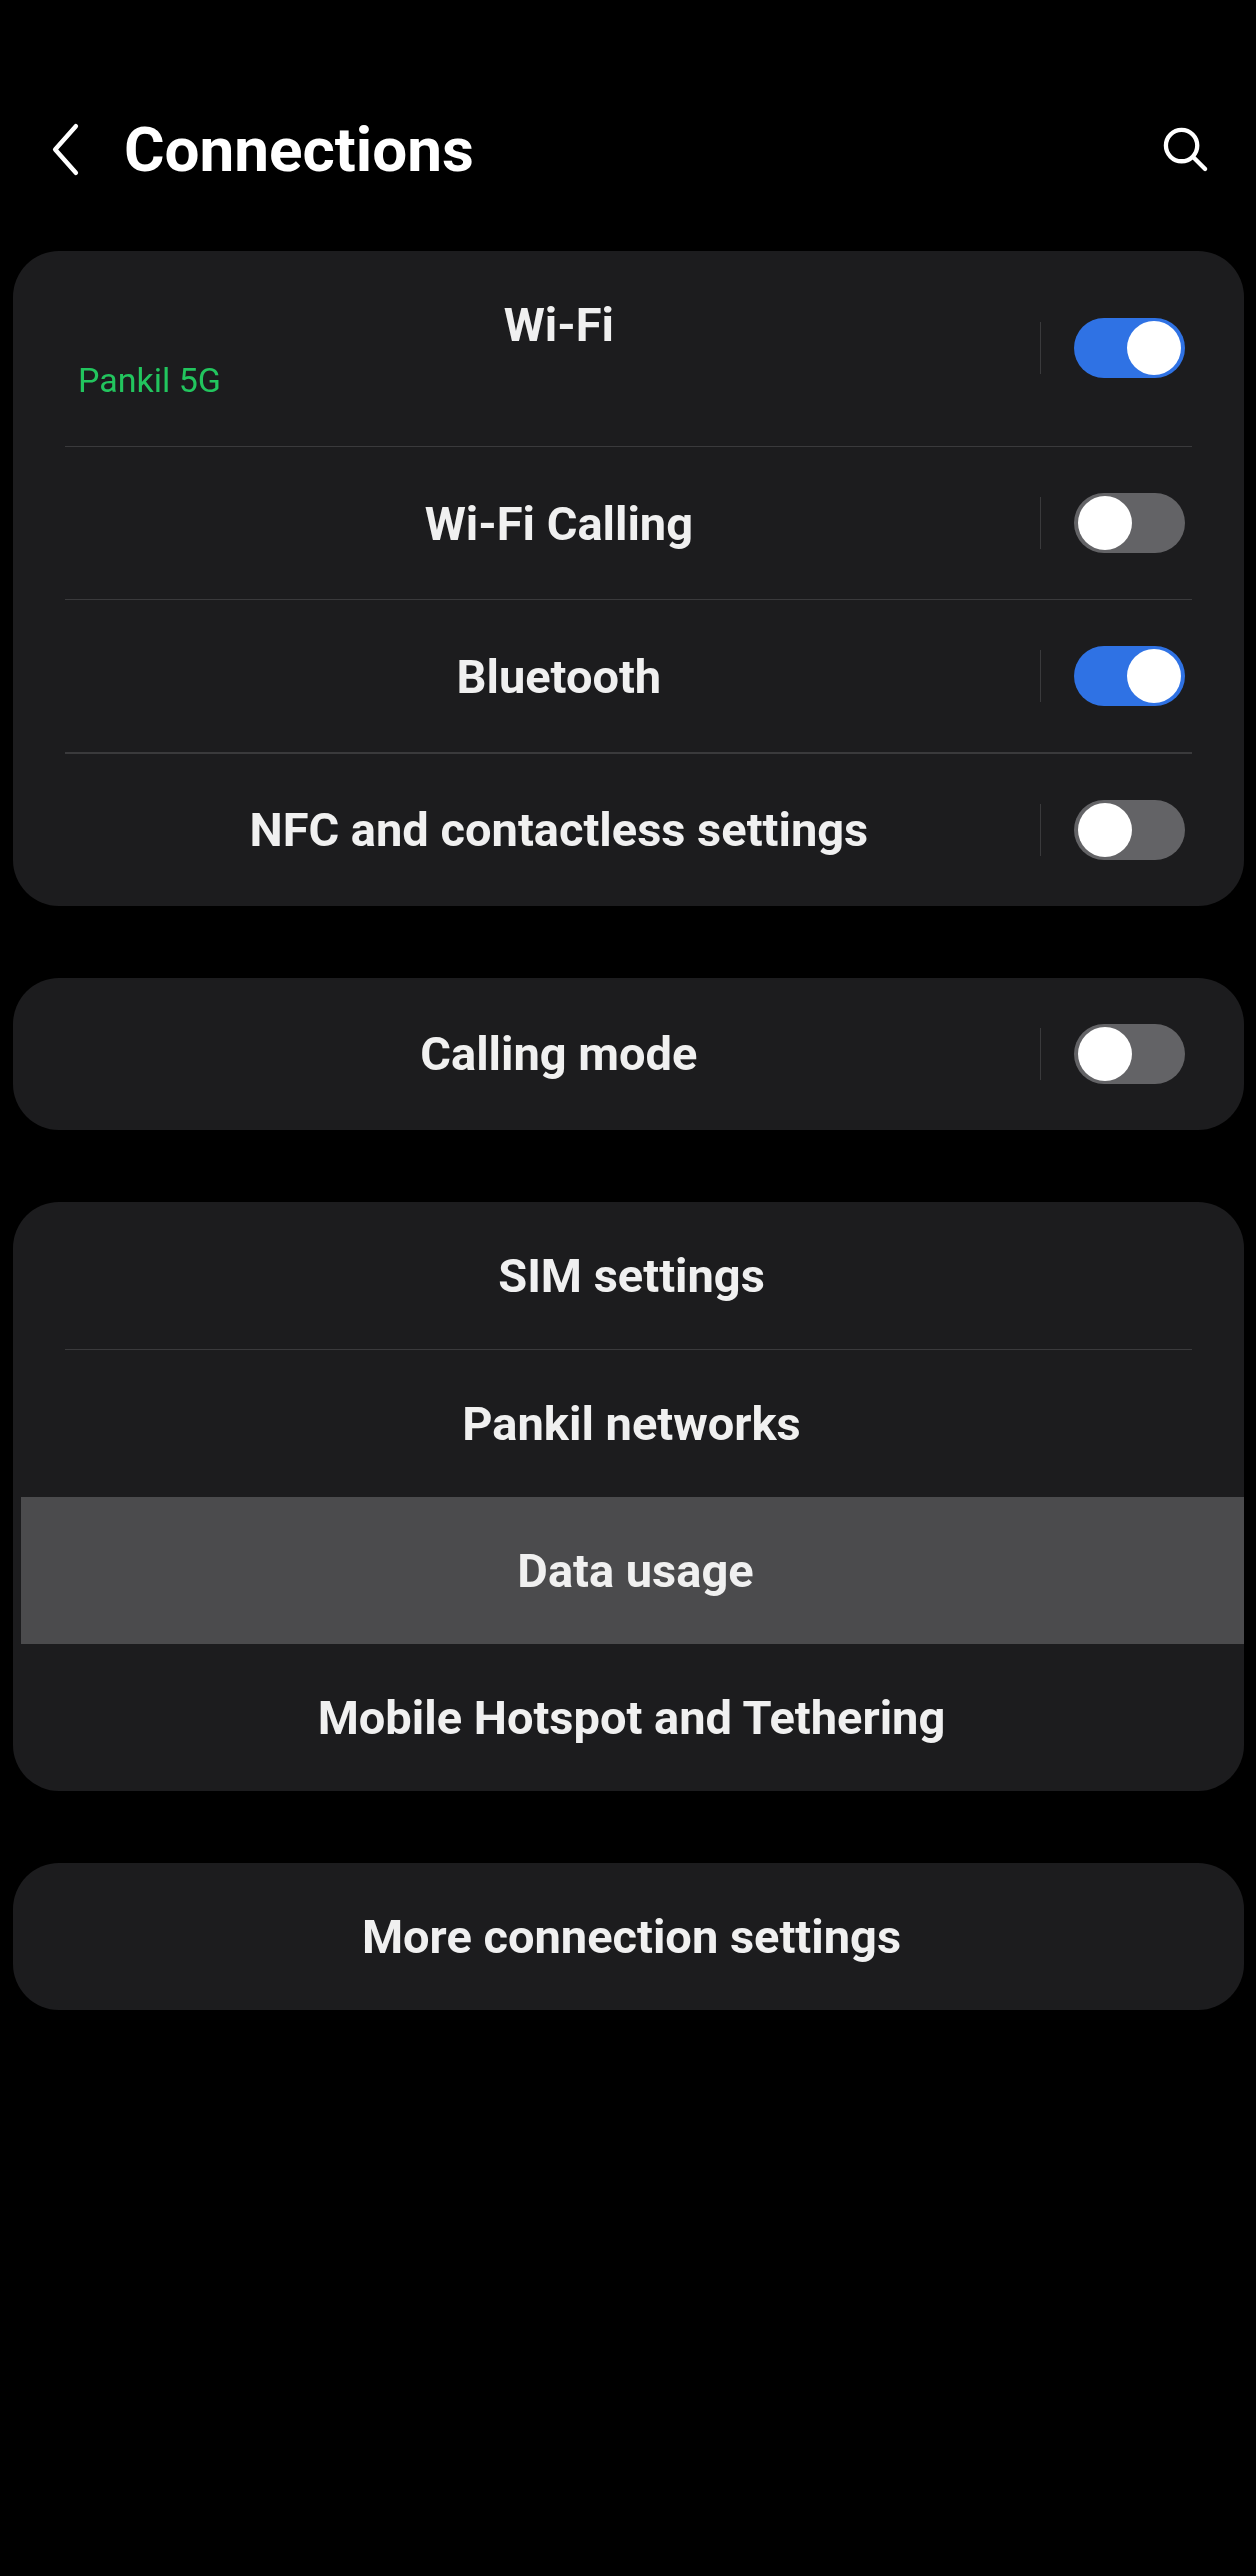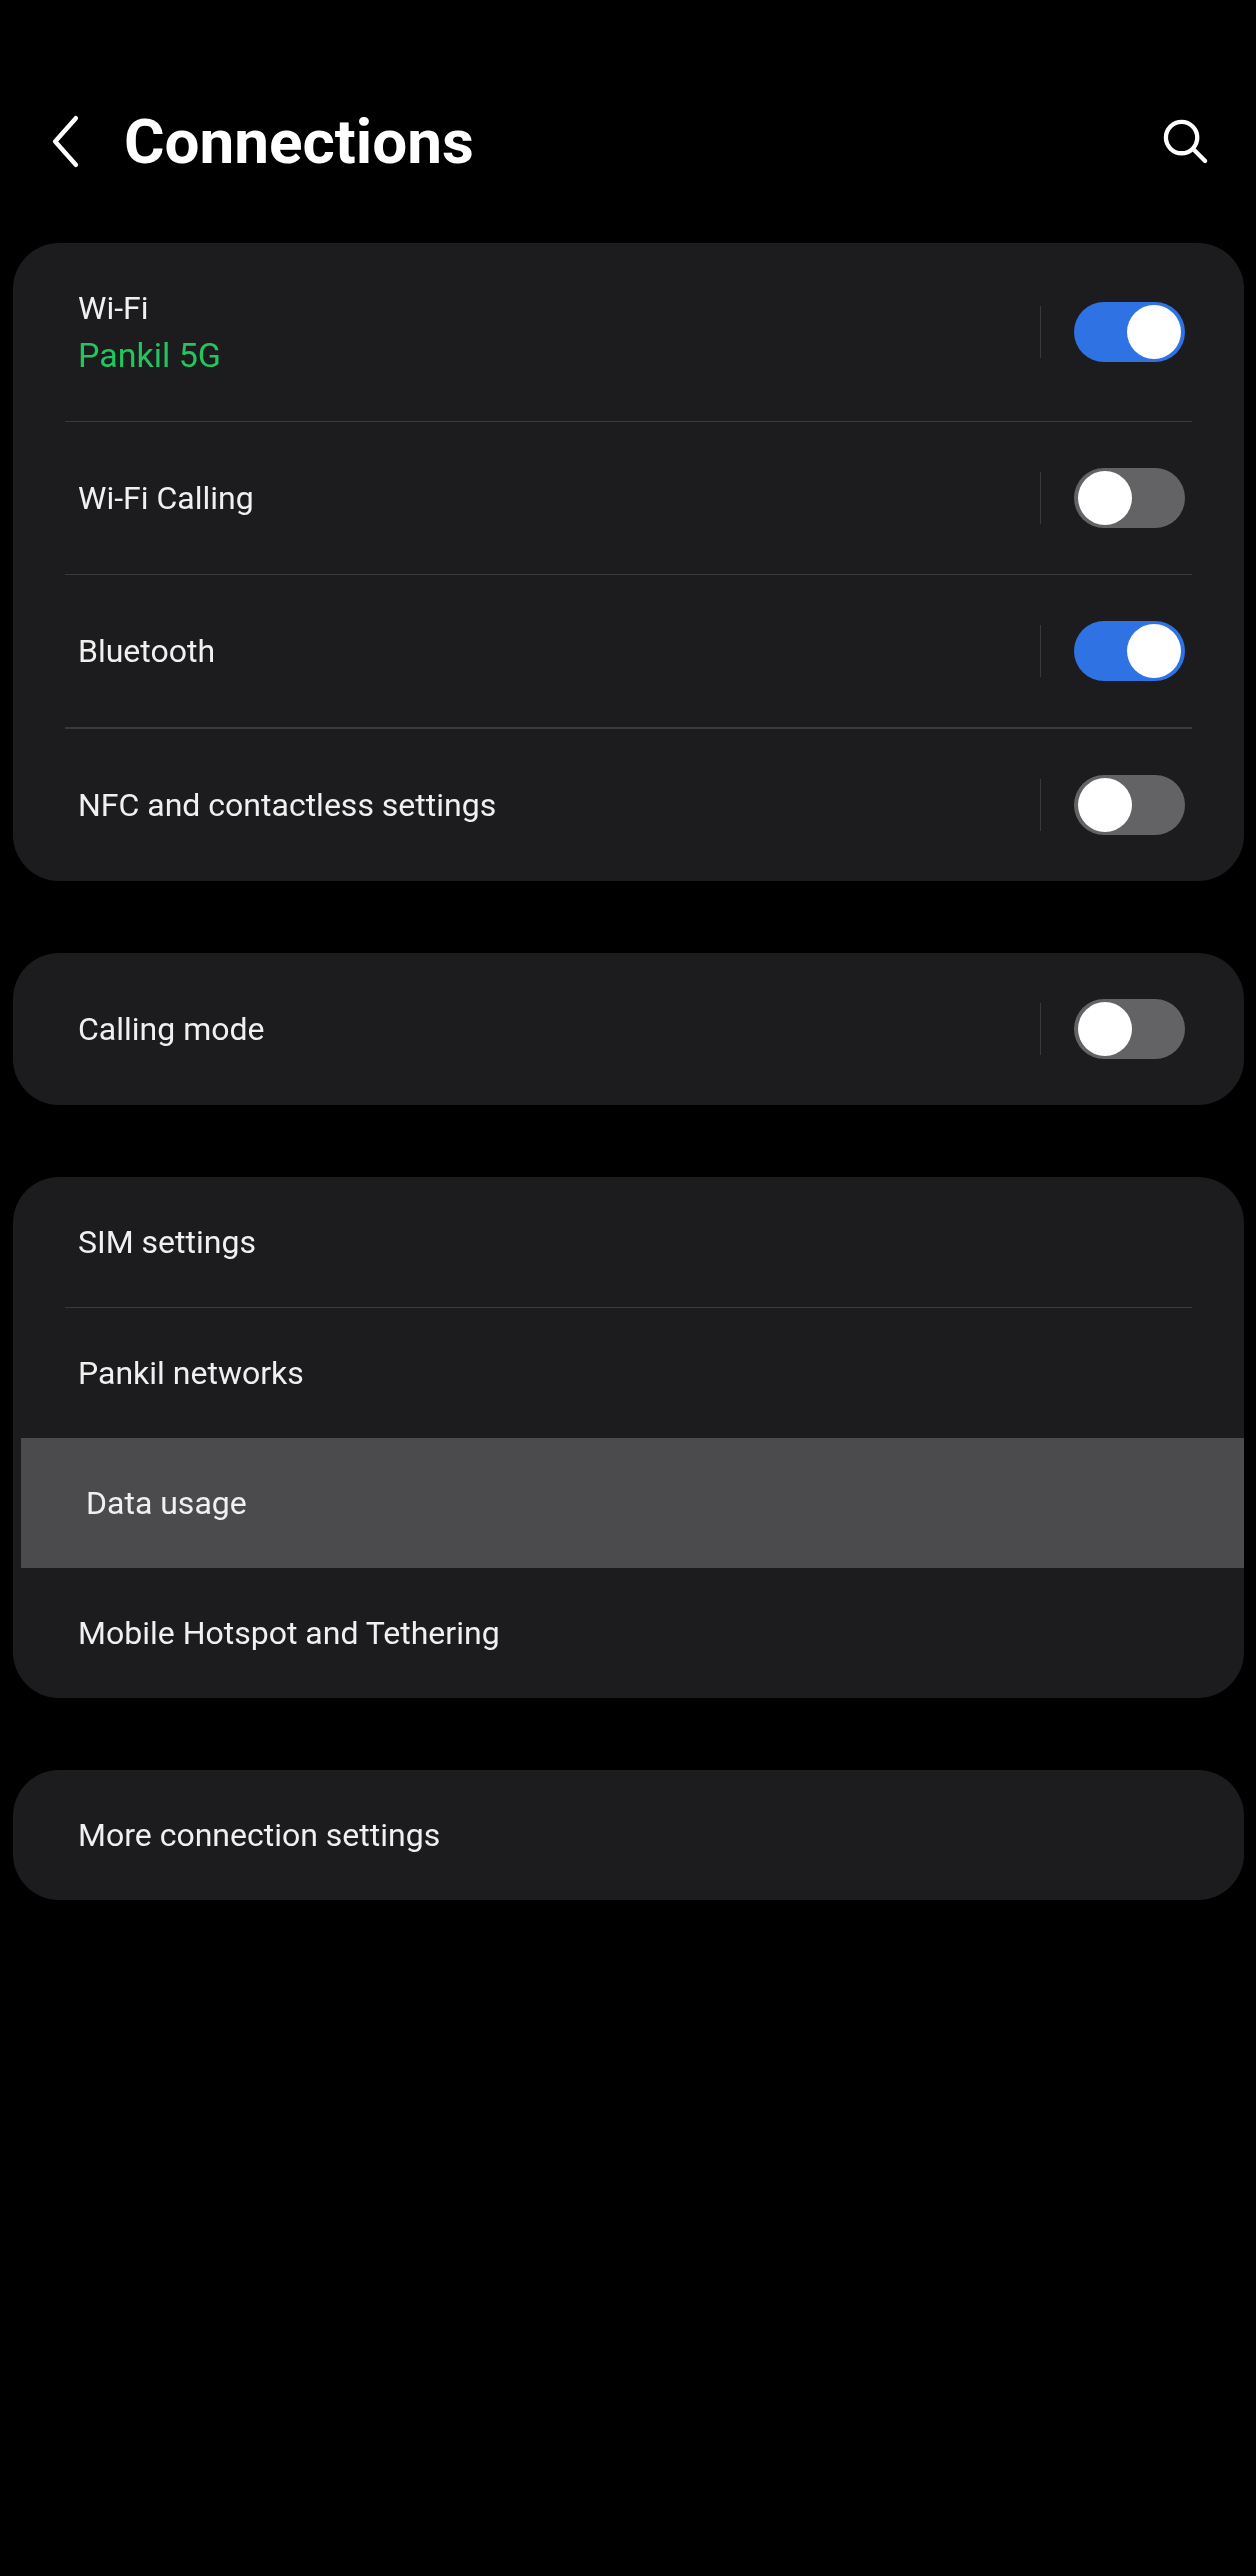--- a/index.html
+++ b/index.html
@@ -11,21 +11,21 @@
   body {
     background: #000000;
     font-family: -apple-system, BlinkMacSystemFont, "Segoe UI", Roboto, sans-serif;
     width: 1257px;
     height: 2576px;
     color: #ffffff;
   }
   .container {
     width: 100%;
     height: 100%;
-    padding: 0 13px;
+    padding: 8px 13px;
   }
   .header {
     display: flex;
     align-items: center;
     padding: 105px 33px 65px 33px;
     gap: 39px;
   }
   .back-icon {
     width: 39px;
     height: 65px;
@@ -67,23 +67,24 @@
     min-height: 98px;
     position: relative;
   }
   .row-text {
     flex: 1;
     display: flex;
     flex-direction: column;
     gap: 7.9px;
   }
   .row-title {
-    font-size: 32px;
-    font-weight: 400;
+    font-size: 47px;
+    font-weight: 700;
     color: #f0f0f0;
+    text-align: center;
   }
   .row-sub {
     font-size: 34px;
     font-weight: 400;
     color: #22c55e;
   }
   .row-divider {
     width: 1.3px;
     height: 52px;
     background: #3a3a3c;

